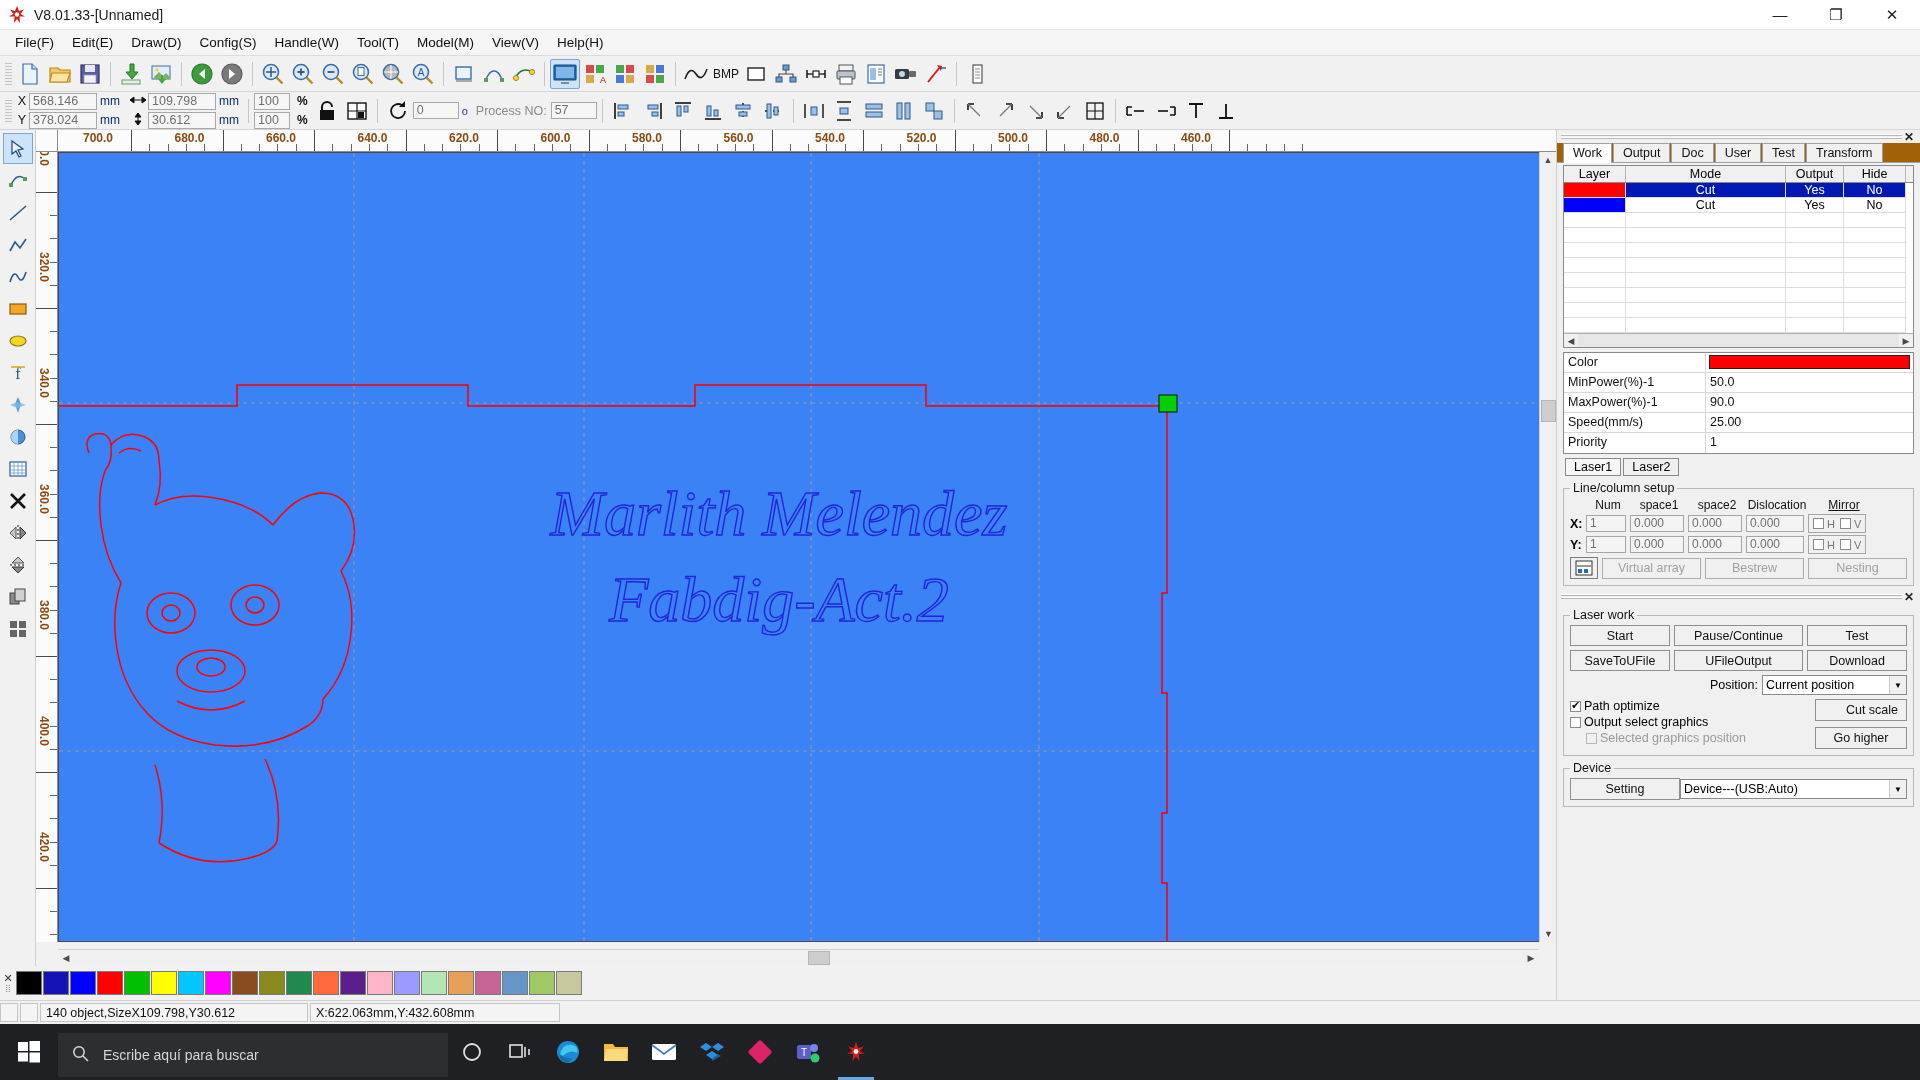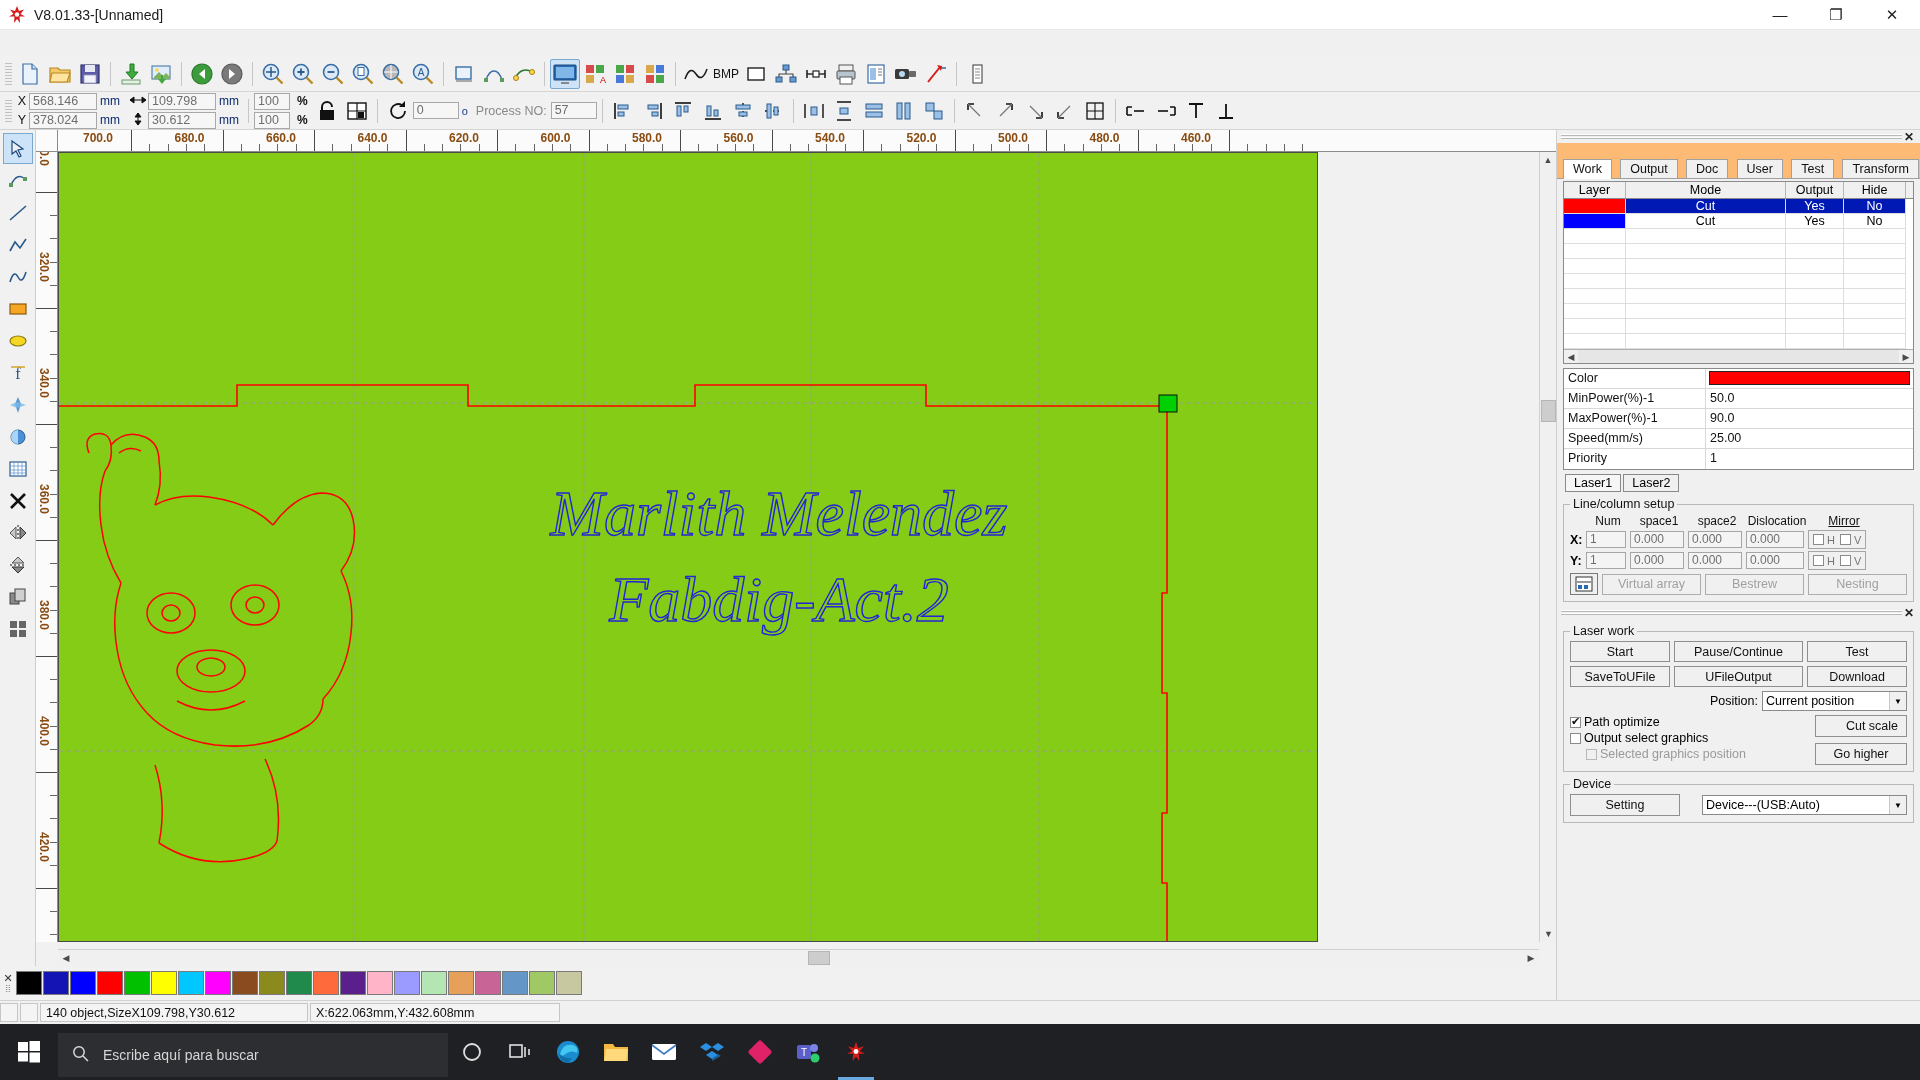--- a/index.html
+++ b/index.html
@@ -97,22 +97,22 @@
     background: #fbfbfb; border-right: 1px solid #8c8c8c; border-bottom: 1px solid #8c8c8c; }
   .rh-label { position: absolute; top: 1px; font-size: 12px; font-weight: bold; color: #8a4b10; }
   .rh-major { position: absolute; top: 0; width: 1px; height: 21px; background: #4a4a4a; }
   .rh-minor { position: absolute; top: 14px; width: 1px; height: 7px; background: #666; }
   .rv-label { position: absolute; left: 1px; font-size: 12px; font-weight: bold; color: #8a4b10;
     writing-mode: vertical-rl; text-orientation: mixed; }
   .rv-major { position: absolute; left: 0; height: 1px; width: 21px; background: #4a4a4a; }
   .rv-minor { position: absolute; left: 14px; height: 1px; width: 7px; background: #666; }
 
   .canvas {
-    position: absolute; left: 22px; top: 22px; width: 1260px; height: 790px;
-    background: #84cc16; border: 1px solid #4a4a4a; overflow: hidden;
+    position: absolute; left: 22px; top: 22px; width: 1499px; height: 790px;
+    background: #3b82f6; border: 1px solid #4a4a4a; overflow: hidden;
   }
   .canvas svg { position: absolute; left: 0; top: 0; }
 
   .scroll-v {
     position: absolute; right: 0; top: 22px; width: 17px; height: 790px;
     background: #f0f0f0; border-left: 1px solid #d0d0d0;
   }
   .scroll-h {
     position: absolute; left: 22px; bottom: 0; width: 1481px; height: 17px;
     background: #f0f0f0; border-top: 1px solid #d0d0d0;
@@ -134,22 +134,22 @@
     background: #f0f0f0; border-left: 1px solid #cfcfcf;
   }
   .pane-grip {
     height: 13px; display: flex; align-items: center; padding: 0 4px;
     background: #f0f0f0;
   }
   .grip-lines { flex: 1; height: 6px;
     background: repeating-linear-gradient(to bottom,#ffffff 0 1px,#b8b8b8 1px 2px,#f0f0f0 2px 3px); }
   .pane-x { width: 14px; text-align: center; font-size: 12px; font-weight: bold; color: #222; }
 
-  .tabs { display: flex; align-items: flex-end; height: 36px; padding-left: 6px;
-          border-bottom: 1px solid #a0a0a0; background: #fdba74; justify-content: space-between; }
+  .tabs { display: flex; align-items: flex-end; height: 20px; padding-left: 6px;
+          border-bottom: 1px solid #a0a0a0; background: #a16207; }
   .tab { padding: 2px 9px 2px 9px; font-size: 12.5px; background: #f0f0f0;
          border: 1px solid #a0a0a0; border-bottom: none; margin-right: 1px; color: #111; }
   .tab.active { background: #ffffff; position: relative; top: 1px; padding-bottom: 3px; }
 
   .ltable { margin: 2px 6px 0 6px; border: 1px solid #8a8a8a; background: #fff; }
   .lt-head { display: flex; background: #f0f0f0; border-bottom: 1px solid #8a8a8a; }
   .lt-head div { font-size: 12.5px; text-align: center; padding: 1px 0; border-right: 1px solid #b5b5b5; }
   .lt-row { display: flex; height: 15px; }
   .lt-row div { font-size: 12.5px; text-align: center; border-right: 1px solid #dedede;
                 border-bottom: 1px solid #dedede; line-height: 14px; }
@@ -245,20 +245,31 @@
       </svg>
     </span>
     <span class="title-text">V8.01.33-[Unnamed]</span>
     <div class="win-btns">
       <div class="win-btn">—</div>
       <div class="win-btn">❐</div>
       <div class="win-btn close">✕</div>
     </div>
   </div>
 
+  <div class="menubar">
+    <div class="menu-item">File(F)</div>
+    <div class="menu-item">Edit(E)</div>
+    <div class="menu-item">Draw(D)</div>
+    <div class="menu-item">Config(S)</div>
+    <div class="menu-item">Handle(W)</div>
+    <div class="menu-item">Tool(T)</div>
+    <div class="menu-item">Model(M)</div>
+    <div class="menu-item">View(V)</div>
+    <div class="menu-item">Help(H)</div>
+  </div>
 
   <div class="toolbar row1">
     <div class="grip"></div>
 
     <div class="tbtn">
       <svg width="24" height="24" viewBox="0 0 24 24">
           <path d="M5 2h9l5 5v15H5z" fill="#eaf3fc" stroke="#3b6ea5" stroke-width="1.2"></path>
           <path d="M14 2v5h5" fill="#c8dff5" stroke="#3b6ea5" stroke-width="1.2"></path>
         </svg>
     </div>
@@ -1228,21 +1239,21 @@
         </div>
         <div style="width:92px;display:flex;flex-direction:column;gap:6px;justify-content:center;">
           <div class="btn" style="height:22px;padding-left:22px;">Cut scale</div>
           <div class="btn" style="height:22px;">Go higher</div>
         </div>
       </div>
     </fieldset>
 
     <fieldset class="group">
       <legend>Device</legend>
-      <div style="display:flex;align-items:center;gap:22px;text-align:center;">
+      <div style="display:flex;align-items:center;gap:0;text-align:center;">
         <div class="btn" style="width:110px;height:22px;">Setting</div>
         <span class="combo" style="flex:1;">
           <span>Device---(USB:Auto)</span>
           <span class="arrow">▼</span>
         </span>
       </div>
     </fieldset>
   </div>
 
   <div class="statusbar">

